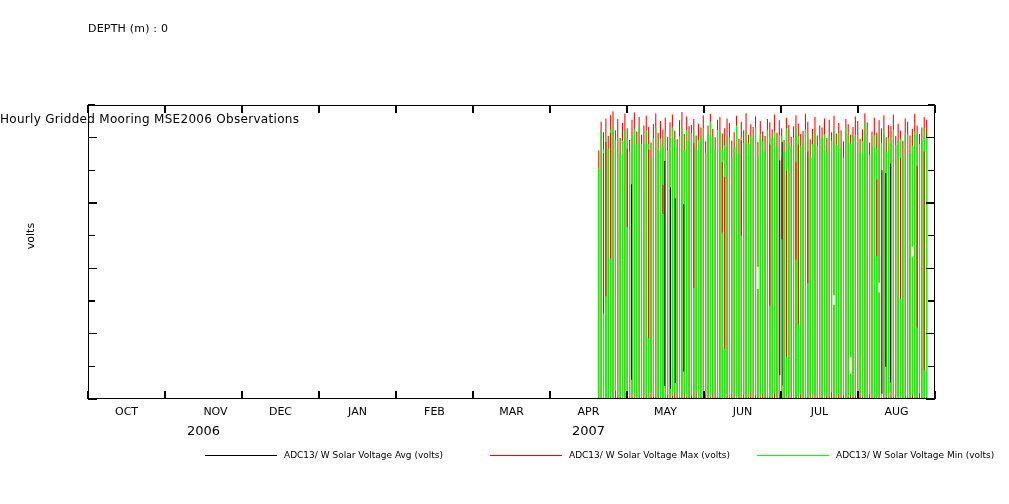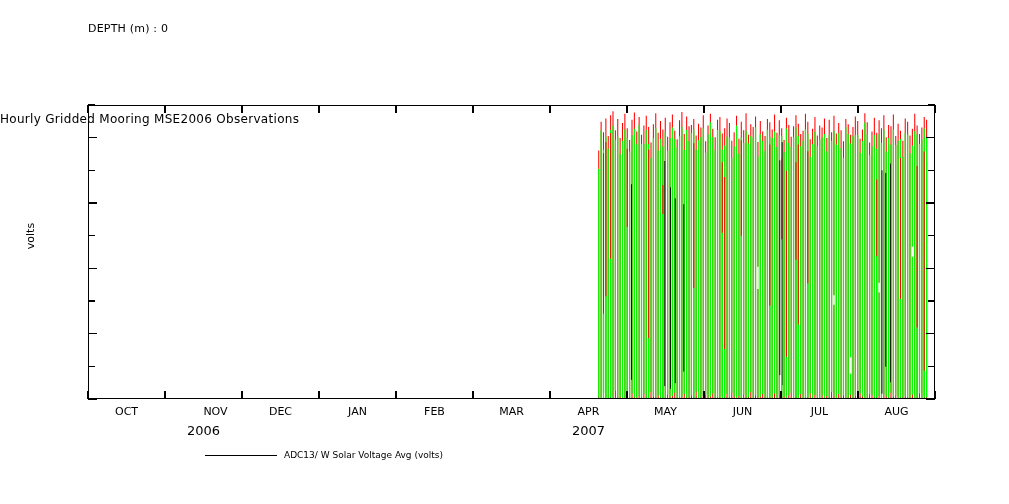--- a/index.html
+++ b/index.html
@@ -508,20 +508,28 @@
     <div class="xlab" style="left: 896.5px; top: 405px;">AUG</div>
     <div class="yrlab" style="left: 203.5px; top: 423px;">2006</div>
     <div class="yrlab" style="left: 588.5px; top: 423px;">2007</div>
   </div>
 
 <div class="legend" id="legend">
     <div class="lg" style="left: 205px;">
       <span class="lgline" style="border-top-color: rgb(0, 0, 0);"></span>
       <span>ADC13/ W Solar Voltage Avg (volts)</span>
     </div>
+    <div class="lg" style="left: 490px;">
+      <span class="lgline" style="border-top-color: rgb(255, 0, 0);"></span>
+      <span>ADC13/ W Solar Voltage Max (volts)</span>
+    </div>
+    <div class="lg" style="left: 757px;">
+      <span class="lgline" style="border-top-color: rgb(0, 255, 0);"></span>
+      <span>ADC13/ W Solar Voltage Min (volts)</span>
+    </div>
   </div>
 
 <div class="ymark" style="top: 398.2px; width: 9px; left: 88px;"></div>
 <div class="ymark" style="top: 398.2px; width: 9px; left: 926px;"></div>
 <div class="ymark" style="top: 365.533px; width: 7px; left: 88px;"></div>
 <div class="ymark" style="top: 365.533px; width: 7px; left: 928px;"></div>
 <div class="ymark" style="top: 332.867px; width: 9px; left: 88px;"></div>
 <div class="ymark" style="top: 332.867px; width: 9px; left: 926px;"></div>
 <div class="ymark" style="top: 300.2px; width: 7px; left: 88px;"></div>
 <div class="ymark" style="top: 300.2px; width: 7px; left: 928px;"></div>

